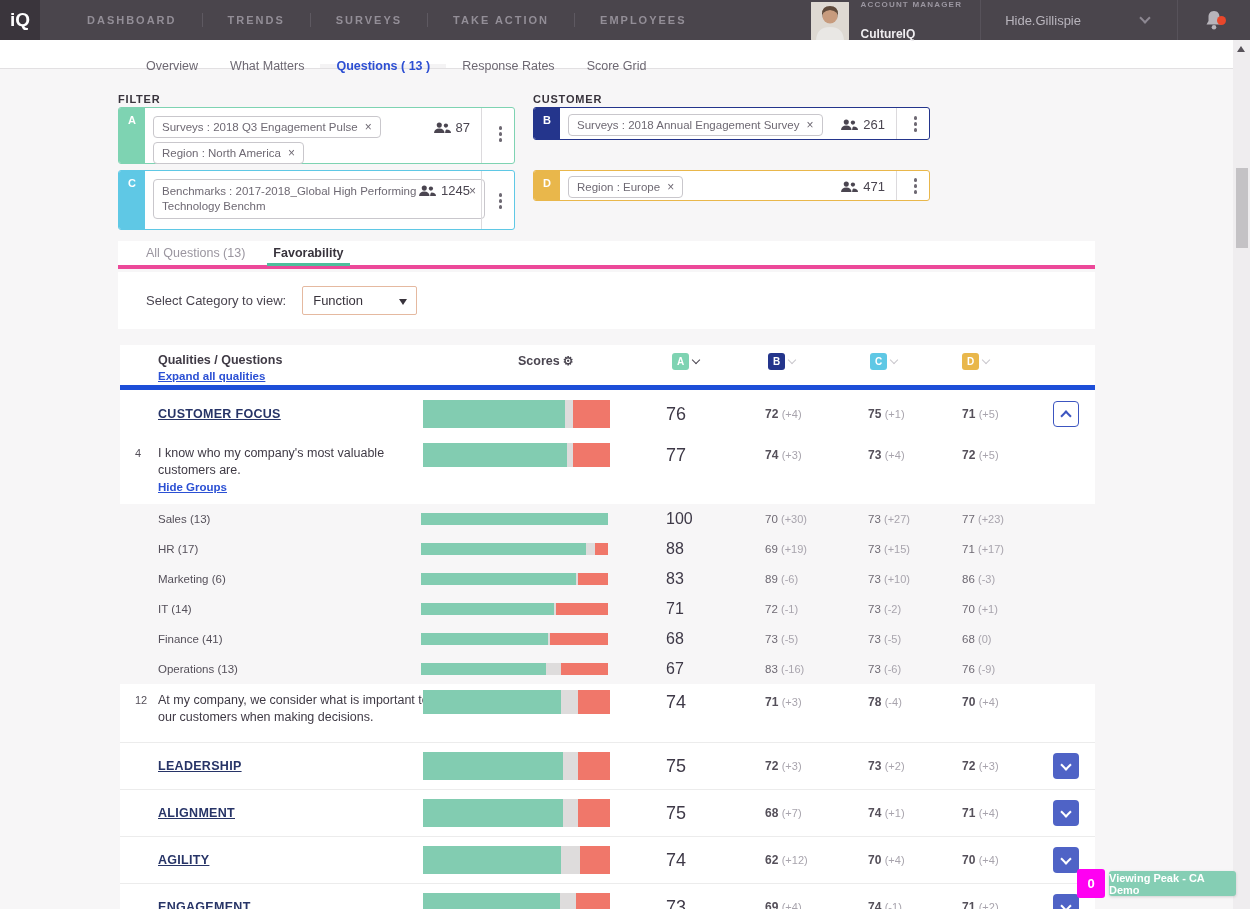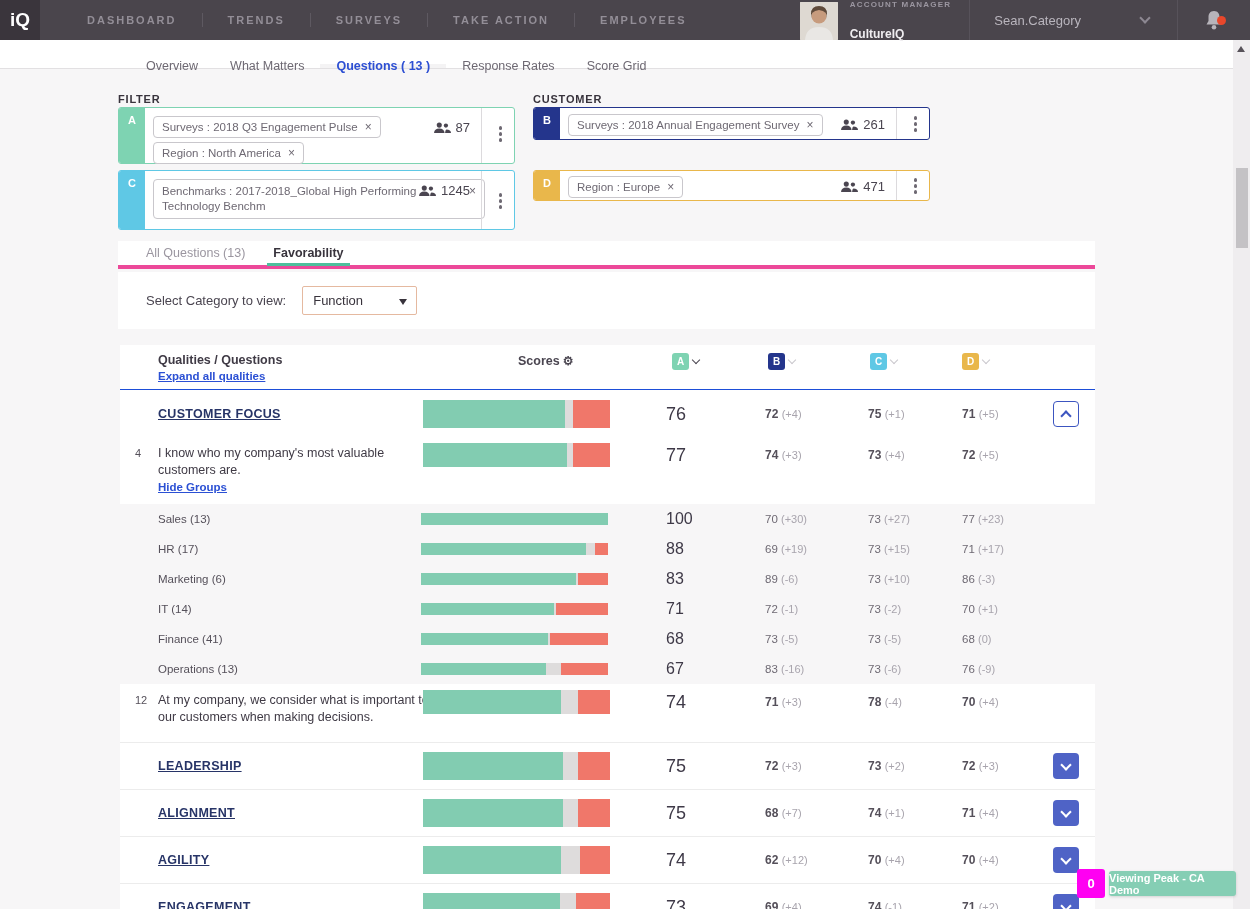--- a/index.html
+++ b/index.html
@@ -53,21 +53,21 @@
   .stab.active::after { content:""; position:absolute; left:8px; right:8px; bottom:-1px; height:3px; background:#4cbf9c; }
 
   
   .catpanel { position:absolute; left:118px; top:272px; width:977px; height:57px; background:#fff; display:flex; align-items:center; }
   .cat-label { font-size:13px; color:#4a4550; margin-left:28px; }
   .select { position:relative; margin-left:16px; width:115px; height:29px; border:1px solid #e5b9a0; border-radius:2px; background:#fff; display:flex; align-items:center; padding:0 10px; font-size:13px; color:#38333c; cursor:pointer; }
   .select .tri { position:absolute; right:9px; top:12px; width:0; height:0; border-left:4.5px solid transparent; border-right:4.5px solid transparent; border-top:6px solid #38333c; }
 
   
   .table { position:absolute; left:120px; top:345px; width:975px; background:#fff; }
-  .thead { position:relative; height:45px; border-bottom:1px solid #1d4ed8; }
+  .thead { position:relative; height:45px; border-bottom:5px solid #1d4ed8; }
   .th-qual { position:absolute; left:38px; top:8px; font-size:12.5px; font-weight:bold; color:#3f3a45; }
   .th-expand { position:absolute; left:38px; top:25px; font-size:11.5px; font-weight:bold; color:#2b50d4; text-decoration:underline; cursor:pointer; }
   .th-scores { position:absolute; left:398px; top:9px; font-size:12.5px; color:#4a4550; font-weight:bold; }
   .gear { font-size:12px; color:#4a4550; margin-left:3px; }
   .th-badge { position:absolute; top:8px; display:flex; align-items:center; gap:4px; cursor:pointer; }
   .badge { width:17px; height:17px; border-radius:3px; color:#fff; font-size:10px; font-weight:bold; display:flex; align-items:center; justify-content:center; }
   .bchev { width:6px; height:6px; border-right:1.7px solid #c9c7cc; border-bottom:1.7px solid #c9c7cc; transform:rotate(45deg); margin-top:-3px; }
   .bchev.dark { border-color:#4a4550; }
 
   .row { position:relative; }
@@ -148,21 +148,21 @@
           <path d="M11 12 Q11 4 19 4 Q27 4 27 12 L27 17 Q28 9 19 8 Q10 9 11 17 Z" fill="#5f4a3a"></path>
           <path d="M5 38 Q6 25 19 25 Q32 25 33 38 Z" fill="#e9e7e4"></path>
         </svg>
       </div>
       <div class="acct">
         <div class="acct-role">ACCOUNT MANAGER</div>
         <div class="acct-co">CultureIQ</div>
       </div>
       <div class="nav-vsep"></div>
       <div class="user">
-        <span class="user-name">Sean.Category</span>
+        <span class="user-name">Hide.Gillispie</span>
         <span class="chev-s"></span>
       </div>
       <div class="nav-vsep"></div>
       <div class="bell-wrap">
         <svg width="20" height="22" viewBox="0 0 20 22">
           <path d="M10 2 C6 2 4.5 5 4.5 8 L4.5 12 L2.5 15.5 L17.5 15.5 L15.5 12 L15.5 8 C15.5 5 14 2 10 2 Z" fill="#b7b4ba"></path>
           <circle cx="10" cy="18.3" r="2.3" fill="#b7b4ba"></circle>
         </svg>
         <span class="bell-dot"></span>
       </div>

